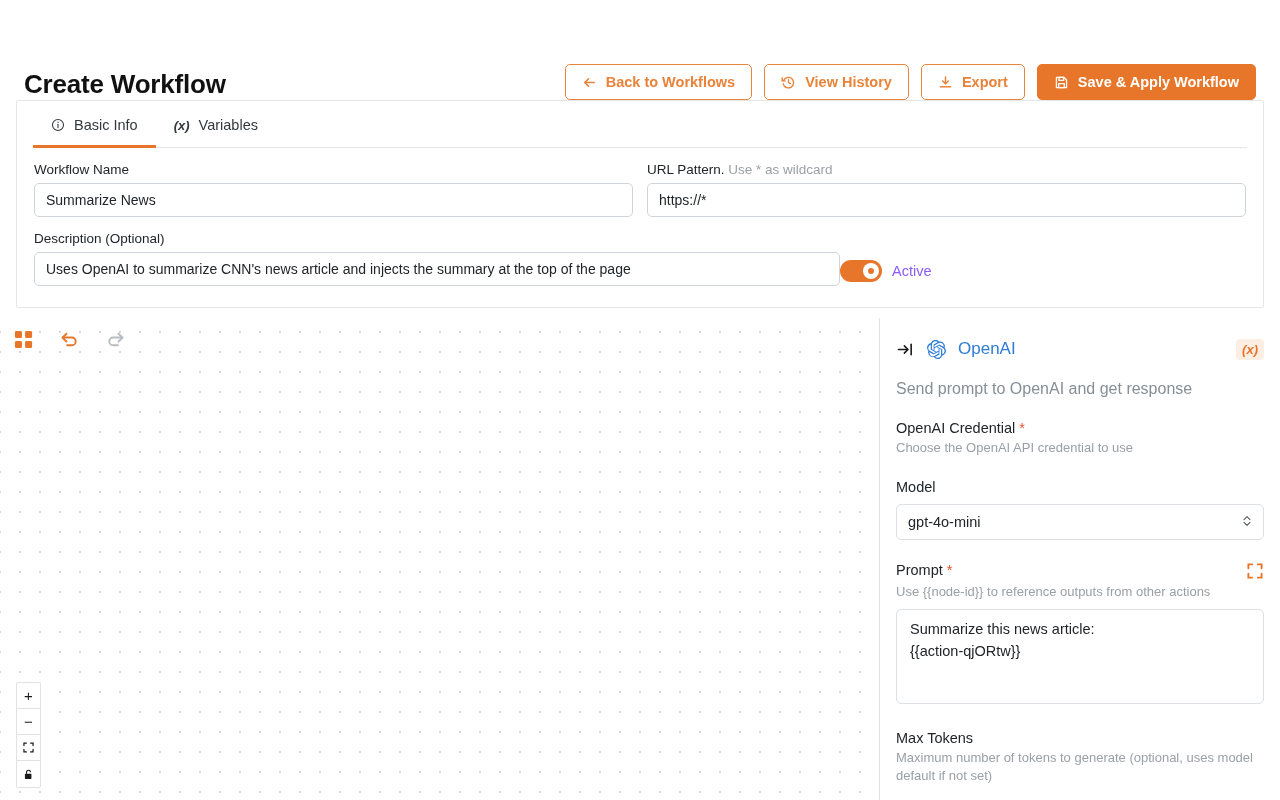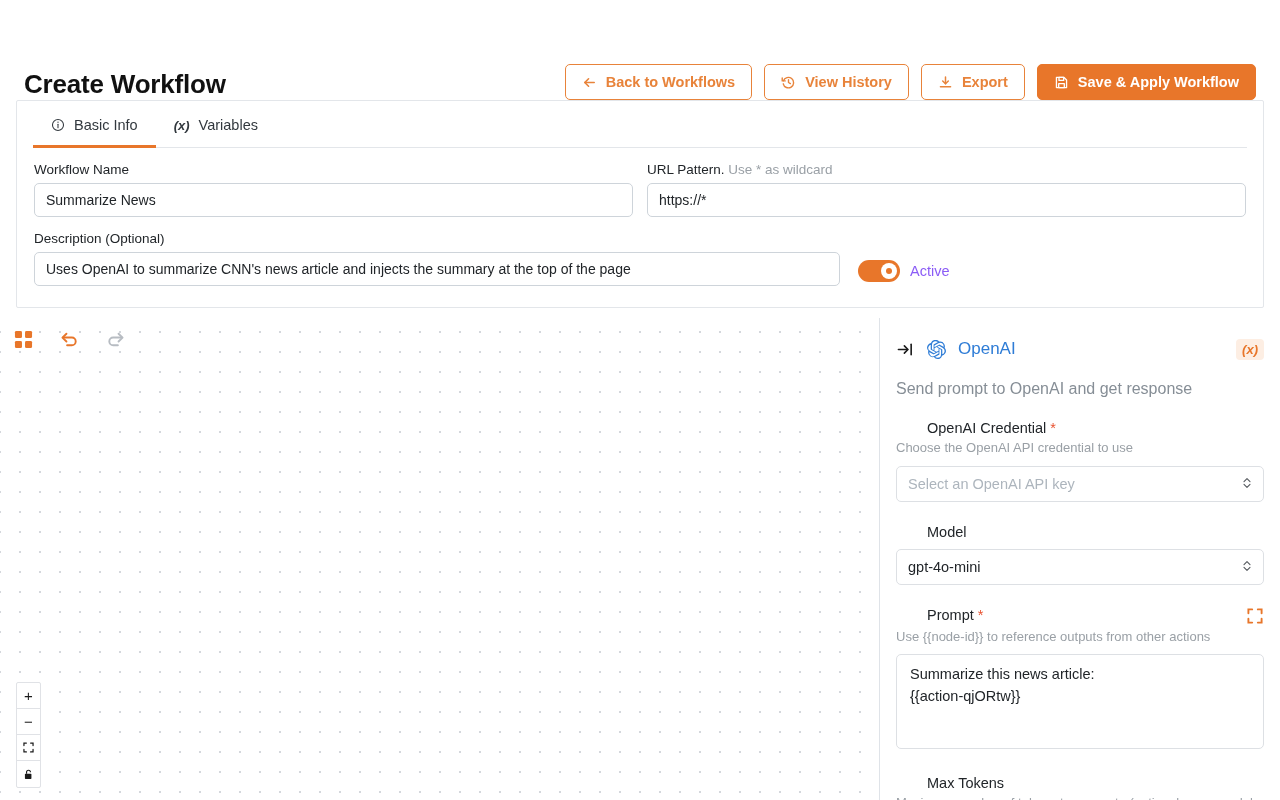--- a/index.html
+++ b/index.html
@@ -118,21 +118,20 @@
     padding: 0 11px;
     font-size: 14px;
     font-family: "Liberation Sans", sans-serif;
     color: #212529;
     background: #ffffff;
     outline: none;
   }
   .desc-row {
     display: flex;
     align-items: flex-end;
-    gap: 18px;
     margin-top: 14px;
   }
   .desc-field { width: 806px; }
   .toggle-wrap {
     display: flex;
     align-items: center;
     gap: 10px;
     padding-bottom: 4px;
   }
   .toggle {
@@ -251,21 +250,20 @@
     margin-top: 16px;
   }
   .panel-field { margin-top: 22px; }
   .panel-label {
     font-size: 14.5px;
     color: #212529;
     font-weight: normal;
     display: flex;
     align-items: flex-start;
     gap: 4px;
-    margin-left: 31px;
   }
   .req { color: #e8512f; }
   .panel-help {
     font-size: 13px;
     color: #9aa0a6;
     margin-top: 3px;
     line-height: 1.35;
   }
   .select-box {
     margin-top: 9px;
@@ -476,29 +474,20 @@
     </div>
 
     <div class="panel-sub">Send prompt to OpenAI and get response</div>
 
     <div class="panel-field">
       <div class="panel-label">
         <span>OpenAI Credential</span>
         <span class="req">*</span>
       </div>
       <div class="panel-help">Choose the OpenAI API credential to use</div>
-      <div class="select-box placeholder">
-        <span>Select an OpenAI API key</span>
-        <span class="caret">
-          <svg width="10" height="14" viewBox="0 0 10 14" fill="none" stroke="#55595e" stroke-width="1.1" stroke-linecap="round" stroke-linejoin="round">
-              <path d="M2 5.6L5 2.6l3 3"></path>
-              <path d="M2 8.4l3 3 3-3"></path>
-            </svg>
-        </span>
-      </div>
     </div>
 
     <div class="panel-field">
       <div class="panel-label">
         <span>Model</span>
       </div>
       <div class="select-box">
         <span>gpt-4o-mini</span>
         <span class="caret">
           <svg width="10" height="14" viewBox="0 0 10 14" fill="none" stroke="#55595e" stroke-width="1.1" stroke-linecap="round" stroke-linejoin="round">

